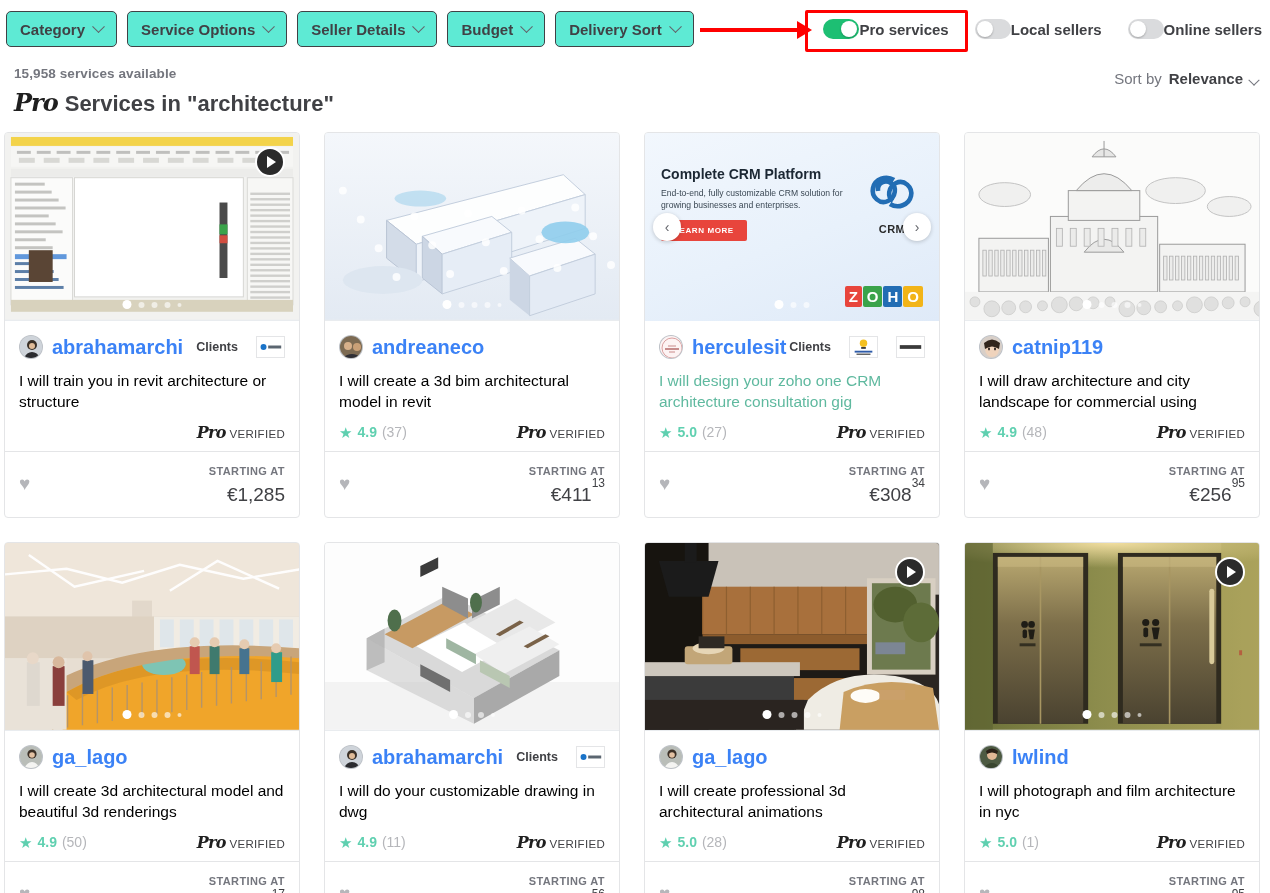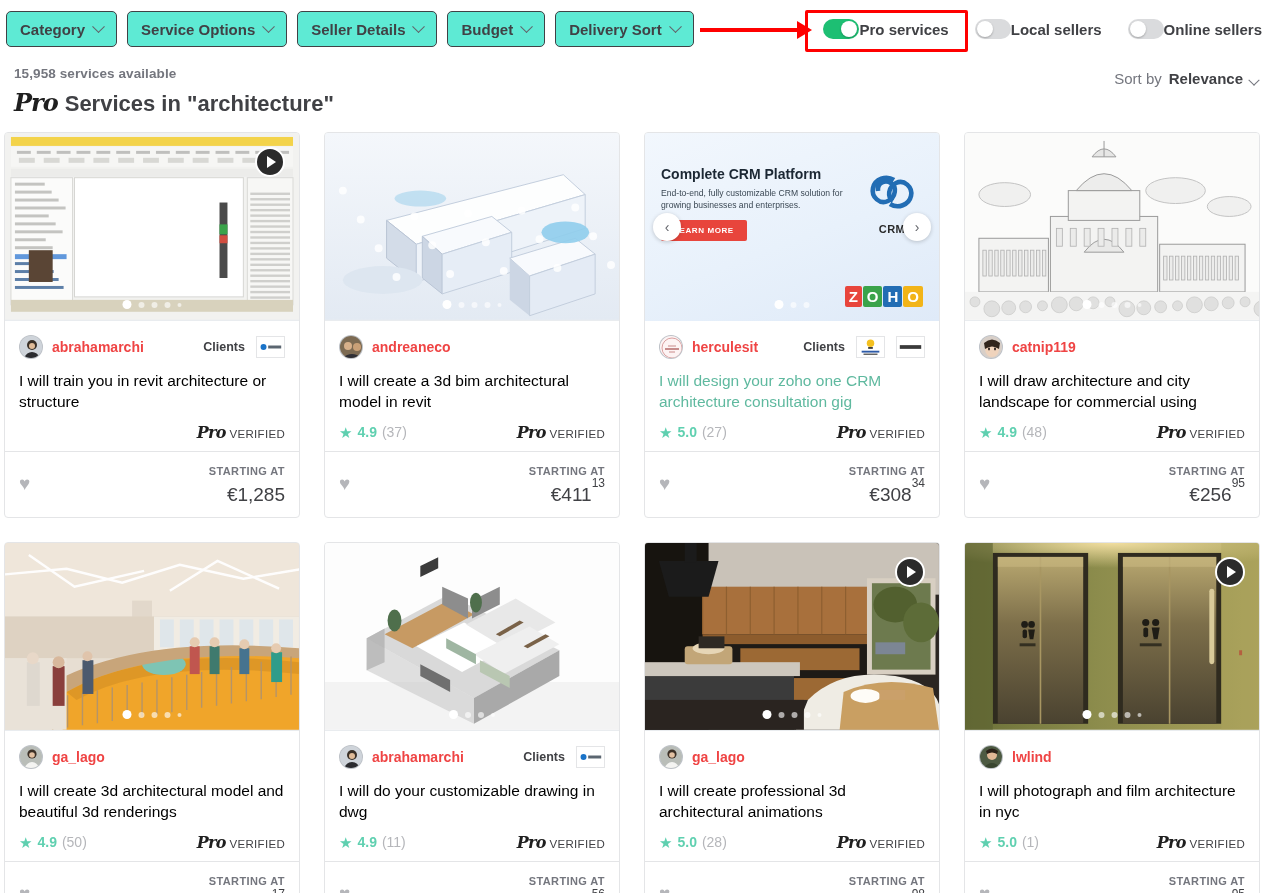--- a/index.html
+++ b/index.html
@@ -214,26 +214,26 @@
   }
   .avatar {
     width: 24px; height: 24px;
     border-radius: 50%;
     flex: none; margin-right: 9px;
     background: #c9ced4;
     overflow: hidden;
     border: 1px solid rgba(0,0,0,.06);
   }
   .seller-name {
-    font-size: 14px; font-weight: bold; color: #ef4444;
+    font-size: 20px; font-weight: bold; color: #3b82f6;
     cursor: pointer;
   }
   .clients {
     margin-left: auto;
-    display: flex; align-items: center; gap: 11px;
+    display: flex; align-items: center; gap: 18px;
   }
   .clients-label { font-size: 12.5px; font-weight: bold; color: #404145; }
   .client-logo {
     width: 29px; height: 22px;
     border: 1px solid #e4e5e7;
     background: #fff;
     display: flex; align-items: center; justify-content: center;
     overflow: hidden;
   }
 

